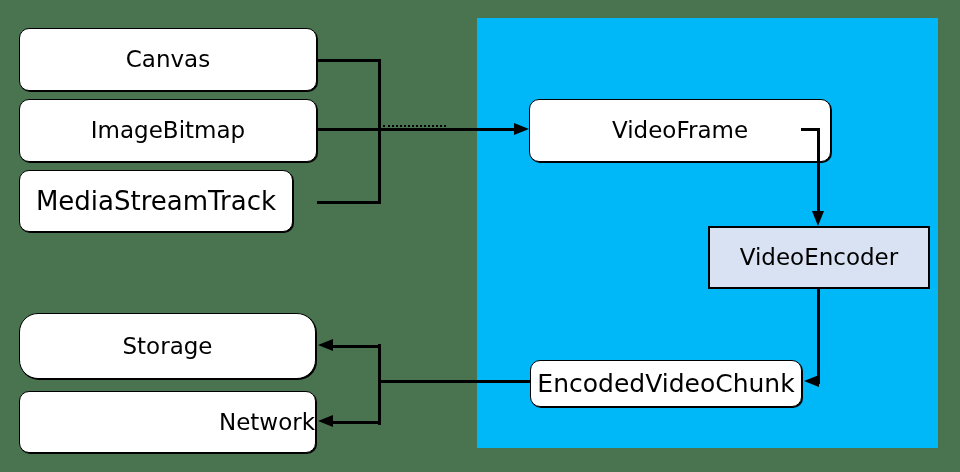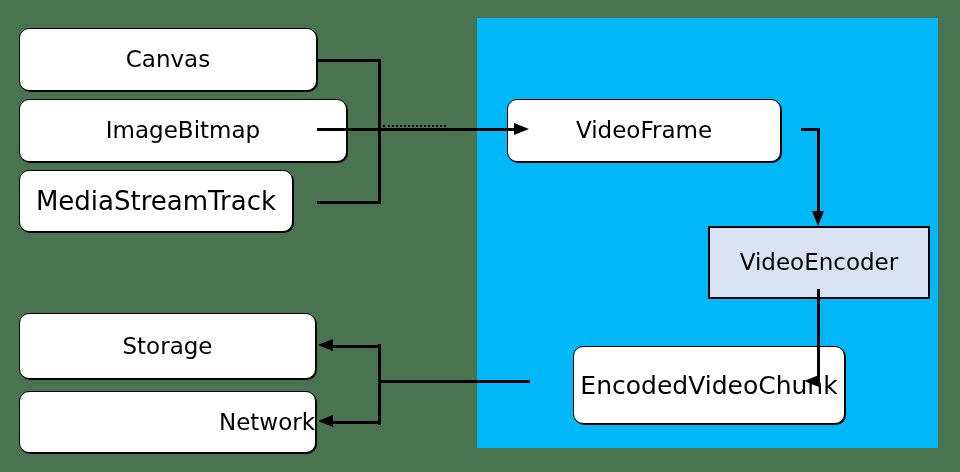--- a/index.html
+++ b/index.html
@@ -40,27 +40,27 @@
     border: 2px solid #000;
     box-shadow: none;
     background: #d9e2f3;
   }
 
   .fs-lg { font-size: 23px; }
   .fs-md { font-size: 26px; }
   .fs-sm { font-size: 25px; }
 
   .n-canvas            { left: 19px;  top: 28px;  width: 298px; height: 63px; }
-  .n-imagebitmap       { left: 19px;  top: 99px;  width: 328px; height: 63px; }
+  .n-imagebitmap       { left: 19px;  top: 99px;  width: 298px; height: 63px; }
   .n-mediastreamtrack  { left: 19px;  top: 170px; width: 274px; height: 62px; }
-  .n-storage           { left: 19px;  top: 313px; width: 297px; height: 66px; }
+  .n-storage           { left: 19px;  top: 313px; width: 297px; height: 66px; border-radius: 19px; }
   .n-network           { left: 19px;  top: 391px; width: 297px; height: 62px; justify-content: flex-end; }
-  .n-videoframe        { left: 507px; top: 99px;  width: 274px; height: 63px; text-align: right; }
-  .n-videoencoder      { left: 708px; top: 226px; width: 222px; height: 73px; }
-  .n-encodedvideochunk { left: 530px; top: 346px; width: 272px; height: 78px; margin-left: 43px; }
+  .n-videoframe        { left: 529px; top: 99px;  width: 302px; height: 63px; text-align: right; }
+  .n-videoencoder      { left: 708px; top: 226px; width: 222px; height: 63px; }
+  .n-encodedvideochunk { left: 530px; top: 360px; width: 272px; height: 47px; }
 
   .line { position: absolute; background: #000; }
 
   
   .l-canvas      { left: 317px; top: 59px;  width: 64px;  height: 3px; }
   .l-imagebitmap { left: 317px; top: 128px; width: 198px; height: 3px; }
   .l-mst         { left: 317px; top: 201px; width: 64px;  height: 3px; }
   .l-trunk-in    { left: 378px; top: 59px;  width: 3px;   height: 145px; }
   .l-dotted {
     position: absolute; left: 383px; top: 125px; width: 63px; height: 0;

